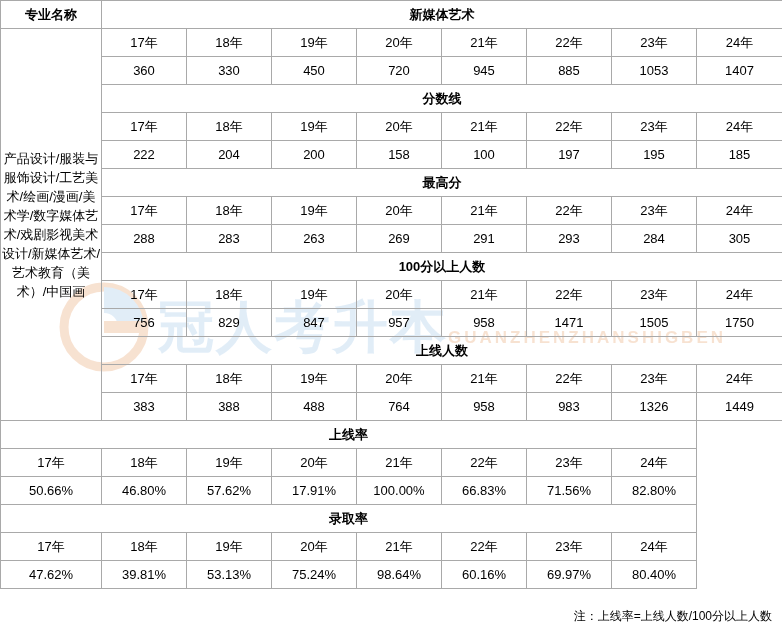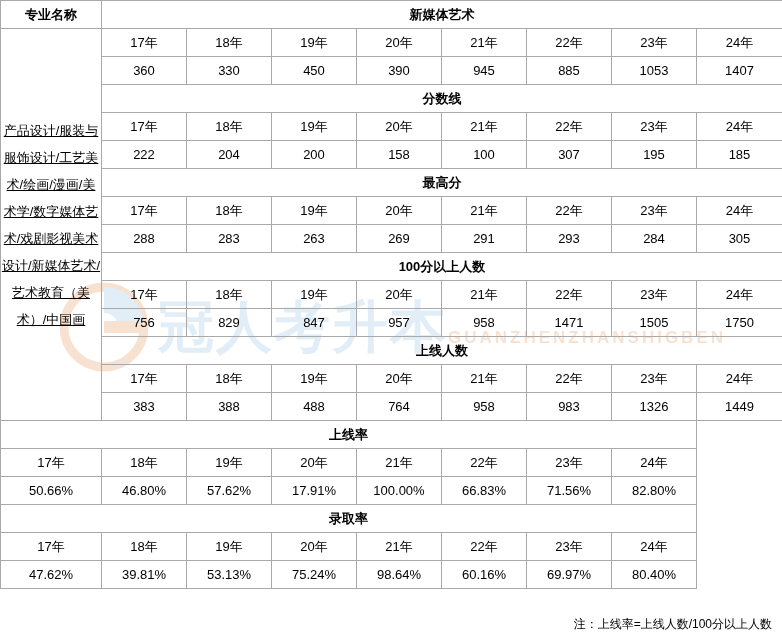--- a/index.html
+++ b/index.html
@@ -45,37 +45,36 @@
   .namecell {
     background: #f5b183;
     font-weight: bold;
     font-size: 14px;
     width: 101px;
     margin-top: 35px;
   }
   .namebody {
     background: #ffffff;
     font-size: 13px;
-    line-height: 27px;
+    line-height: 19px;
     text-align: center;
     vertical-align: middle;
     padding: 2px 4px;
     width: 101px;
-    text-decoration: underline;
   }
   .yearrow td {
     font-size: 13px;
   }
   .valrow td {
     font-size: 13px;
   }
   .note {
     position: absolute;
     right: 10px;
-    bottom: 0;
+    bottom: 8px;
     text-align: right;
     font-size: 12px;
     color: #000;
     line-height: 18px;
     z-index: 3;
   }
   .watermark {
     position: absolute;
     left: 0;
     top: 0;
@@ -166,21 +165,21 @@
         <td>20年</td>
         <td>21年</td>
         <td>22年</td>
         <td>23年</td>
         <td>24年</td>
       </tr>
       <tr class="valrow">
         <td>360</td>
         <td>330</td>
         <td>450</td>
-        <td>390</td>
+        <td>720</td>
         <td>945</td>
         <td>885</td>
         <td>1053</td>
         <td>1407</td>
       </tr>
 
       <tr>
         <td class="hdr" colspan="8">分数线</td>
       </tr>
       <tr class="yearrow">
@@ -192,21 +191,21 @@
         <td>22年</td>
         <td>23年</td>
         <td>24年</td>
       </tr>
       <tr class="valrow">
         <td>222</td>
         <td>204</td>
         <td>200</td>
         <td>158</td>
         <td>100</td>
-        <td>307</td>
+        <td>197</td>
         <td>195</td>
         <td>185</td>
       </tr>
 
       <tr>
         <td class="hdr" colspan="8">最高分</td>
       </tr>
       <tr class="yearrow">
         <td>17年</td>
         <td>18年</td>

